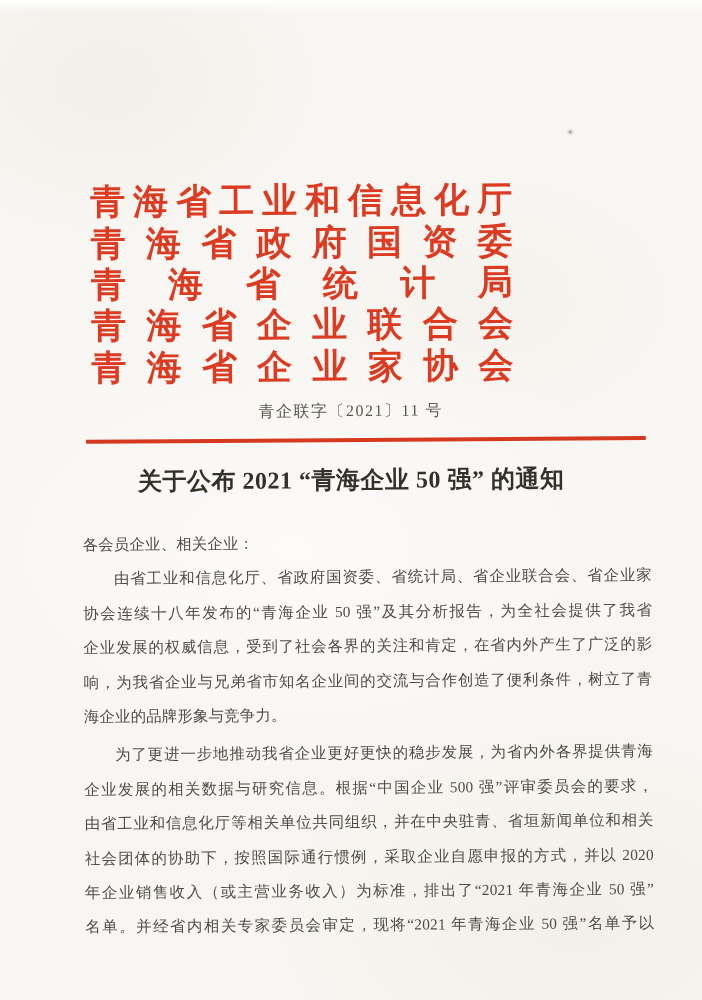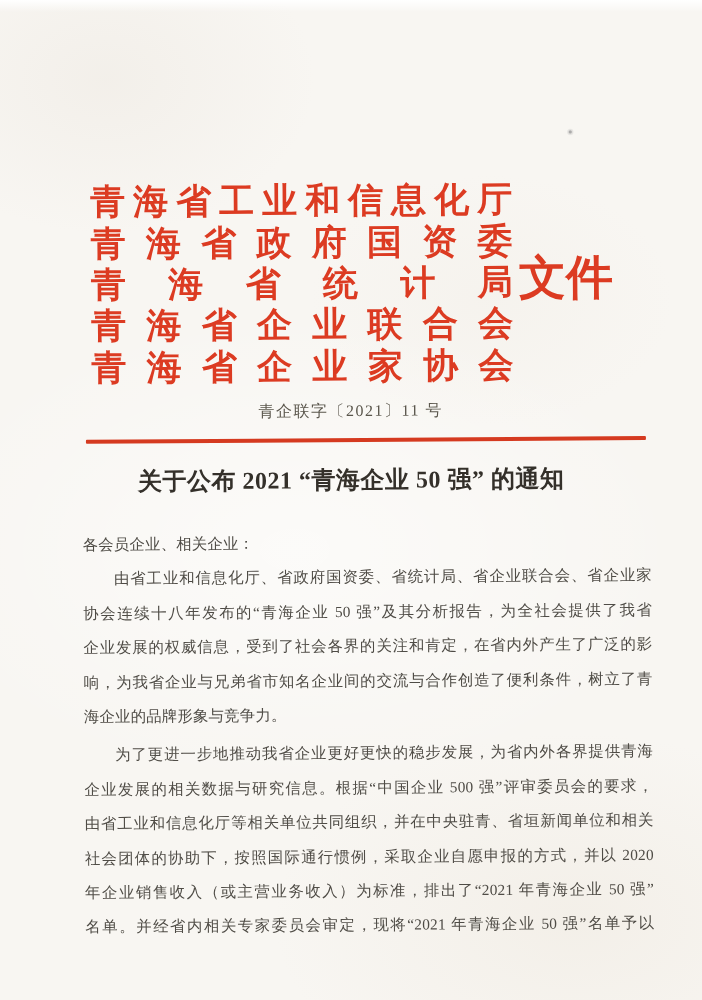--- a/index.html
+++ b/index.html
@@ -138,21 +138,20 @@
           <span>海</span>
           <span>省</span>
           <span>企</span>
           <span>业</span>
           <span>家</span>
           <span>协</span>
           <span>会</span>
         </div>
     </div>
 
-    <div class="doc-type">文件</div>
 
     <div class="doc-number">青企联字〔2021〕11 号</div>
 
     <div class="red-divider"></div>
 
     <h1 class="title">关于公布 2021 “青海企业 50 强” 的通知</h1>
 
     <div class="body-text">
       <div class="bline loose">各会员企业、相关企业：</div>
 

